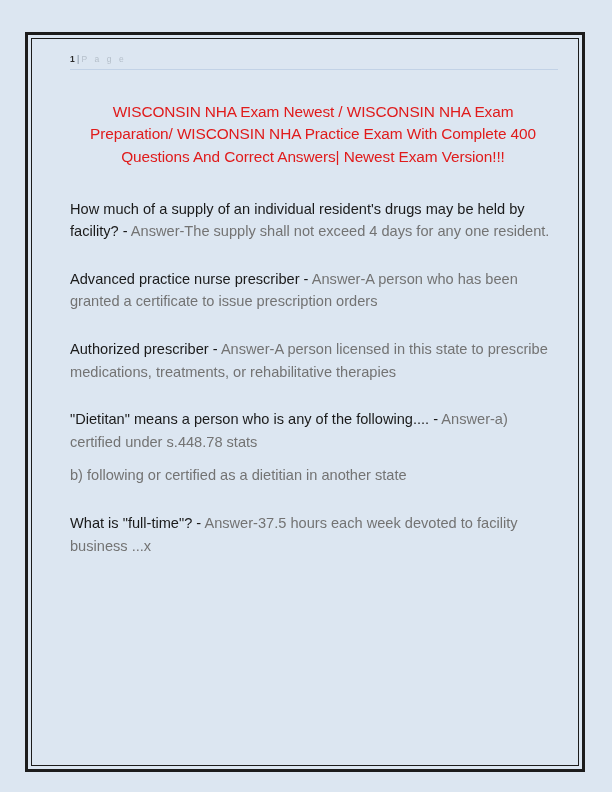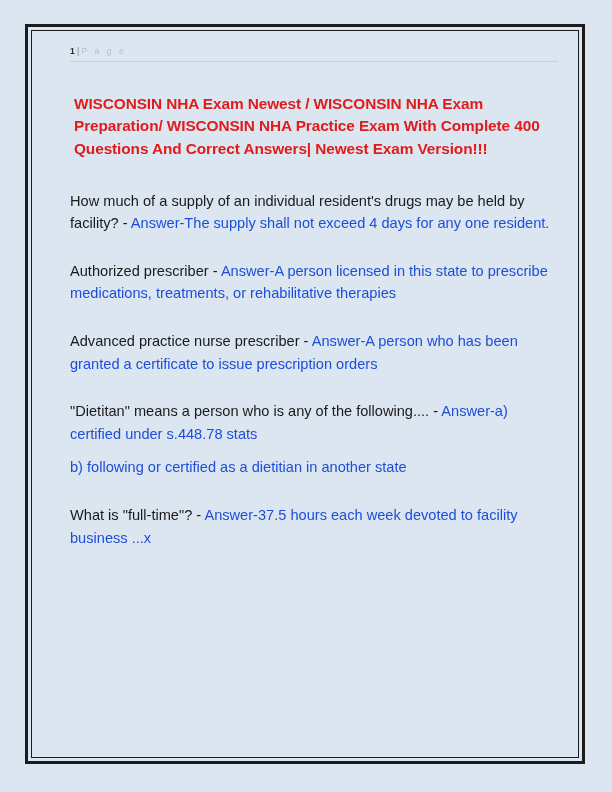--- a/index.html
+++ b/index.html
@@ -11,21 +11,21 @@
     width: 612px;
     height: 792px;
     background: #dce6f1;
     font-family: "Liberation Sans", sans-serif;
     overflow: hidden;
   }
 
   .page {
     position: absolute;
     left: 25px;
-    top: 24px;
+    top: 32px;
     width: 560px;
     height: 740px;
     box-sizing: border-box;
     border: 3px solid #1c1c1c;
     background: #dce6f1;
   }
   .page-inner {
     position: absolute;
     left: 3px;
     top: 3px;
@@ -68,24 +68,24 @@
   }
   .hdr-label {
     font-size: 8.5px;
     color: #b5bfca;
     letter-spacing: 2.6px;
   }
 
   
   .doc-title {
     margin: 31px 6px 0 4px;
-    text-align: left;
+    text-align: center;
     color: #e01b1b;
     font-size: 15.4px;
-    font-weight: bold;
+    font-weight: normal;
     line-height: 1.47;
     letter-spacing: -0.1px;
   }
 
   
   .qa-list {
     margin-top: 29px;
   }
   .qa-block {
     margin-bottom: 25px;
@@ -97,21 +97,21 @@
     margin: 0;
     text-align: left;
   }
   .qa-para + .qa-para {
     margin-top: 11px;
   }
   .q-text {
     color: #1a1a1a;
   }
   .a-text {
-    color: #1d4ed8;
+    color: #737373;
   }
 </style>
 </head>
 <body>
 
 <div class="page">
   <div class="page-inner">
     <div class="content">
 
       <div class="header">
@@ -120,25 +120,25 @@
 
       <div class="doc-title">WISCONSIN NHA Exam Newest / WISCONSIN NHA Exam Preparation/ WISCONSIN NHA Practice Exam With Complete 400 Questions And Correct Answers| Newest Exam Version!!!</div>
 
       <div class="qa-list">
 
         <div class="qa-block">
           <p class="qa-para"><span class="q-text">How much of a supply of an individual resident's drugs may be held by facility? - </span><span class="a-text">Answer-The supply shall not exceed 4 days for any one resident.</span></p>
         </div>
 
         <div class="qa-block">
-          <p class="qa-para"><span class="q-text">Authorized prescriber - </span><span class="a-text">Answer-A person licensed in this state to prescribe medications, treatments, or rehabilitative therapies</span></p>
+          <p class="qa-para"><span class="q-text">Advanced practice nurse prescriber - </span><span class="a-text">Answer-A person who has been granted a certificate to issue prescription orders</span></p>
         </div>
 
         <div class="qa-block">
-          <p class="qa-para"><span class="q-text">Advanced practice nurse prescriber - </span><span class="a-text">Answer-A person who has been granted a certificate to issue prescription orders</span></p>
+          <p class="qa-para"><span class="q-text">Authorized prescriber - </span><span class="a-text">Answer-A person licensed in this state to prescribe medications, treatments, or rehabilitative therapies</span></p>
         </div>
 
         <div class="qa-block">
           <p class="qa-para"><span class="q-text">"Dietitan" means a person who is any of the following.... - </span><span class="a-text">Answer-a) certified under s.448.78 stats</span></p>
           <p class="qa-para a-text">b) following or certified as a dietitian in another state</p>
         </div>
 
         <div class="qa-block">
           <p class="qa-para"><span class="q-text">What is "full-time"? - </span><span class="a-text">Answer-37.5 hours each week devoted to facility business ...x</span></p>
         </div>

